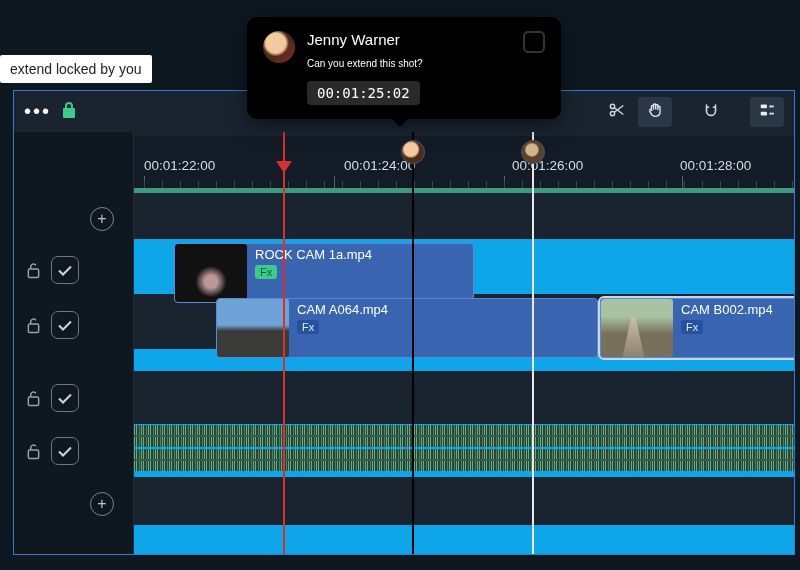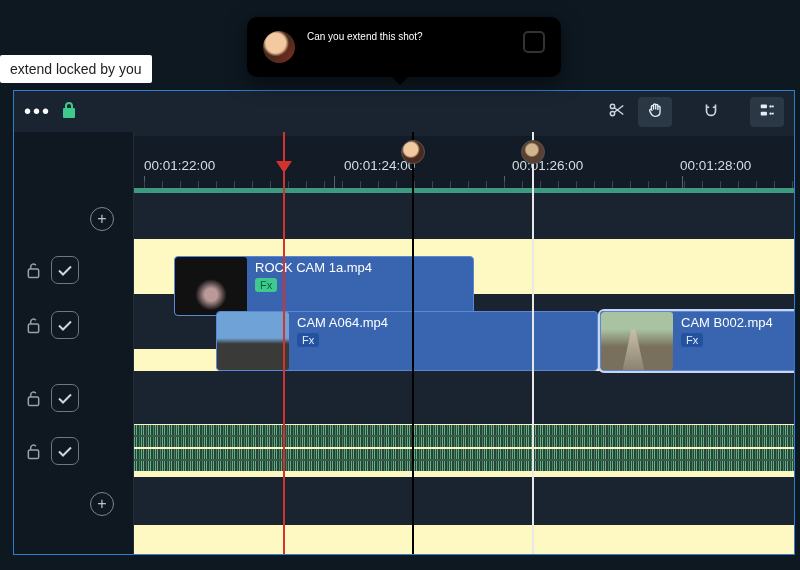--- a/index.html
+++ b/index.html
@@ -99,21 +99,21 @@
   }
   .tool-btn.active { background: #2a3744; }
   .tool-btn svg { width: 18px; height: 18px; }
   .tool-sep { width: 14px; }
 
   .timeline {
     position: absolute;
     left: 13px; right: 5px; top: 132px; bottom: 15px;
     border: 1px solid #2f7dd1;
     border-top: none;
-    background: #fef9c3;
+    background: #0ea5e9;
     overflow: hidden;
   }
   .track-heads {
     position: absolute;
     left: 0; top: 0; bottom: 0; width: 120px;
     background: #0f1720;
     border-right: 1px solid #222d39;
     z-index: 15;
   }
   .ruler {
@@ -176,21 +176,20 @@
   }
 
   .clip {
     position: absolute;
     background: #3864b0;
     border: 1px solid #5a88d4;
     border-radius: 4px;
     height: 60px;
     display: flex;
     overflow: hidden;
-    margin-top: 13px;
   }
   .clip.selected { outline: 2px solid #c7d6ee; }
   .clip-thumb {
     width: 72px; height: 100%;
     border-radius: 3px;
     flex-shrink: 0;
   }
   .clip-meta { padding: 3px 8px; font-size: 13px; }
   .clip-name { white-space: nowrap; }
   .fx-badge {
@@ -256,21 +255,23 @@
 <body>
 
 <div class="tooltip">
   <span>extend locked by you</span>
 </div>
 
 <div class="comment-popover">
   <div class="comment-row">
     <div class="avatar"></div>
     <div class="comment-body">
+      <div class="comment-name">Jenny Warner</div>
       <div class="comment-text">Can you extend this shot?</div>
+      <div class="comment-tc">00:01:25:02</div>
     </div>
     <div class="comment-check"></div>
   </div>
 </div>
 
 <div class="seq-bar">
   <span class="kebab">•••</span>
   <span class="lock-icon-green">
     <svg viewBox="0 0 16 18">
         <path fill="#3ec98f" d="M4 7V5a4 4 0 018 0v2h1a1 1 0 011 1v8a1 1 0 01-1 1H3a1 1 0 01-1-1V8a1 1 0 011-1h1zm2 0h4V5a2 2 0 00-4 0v2z"></path>

